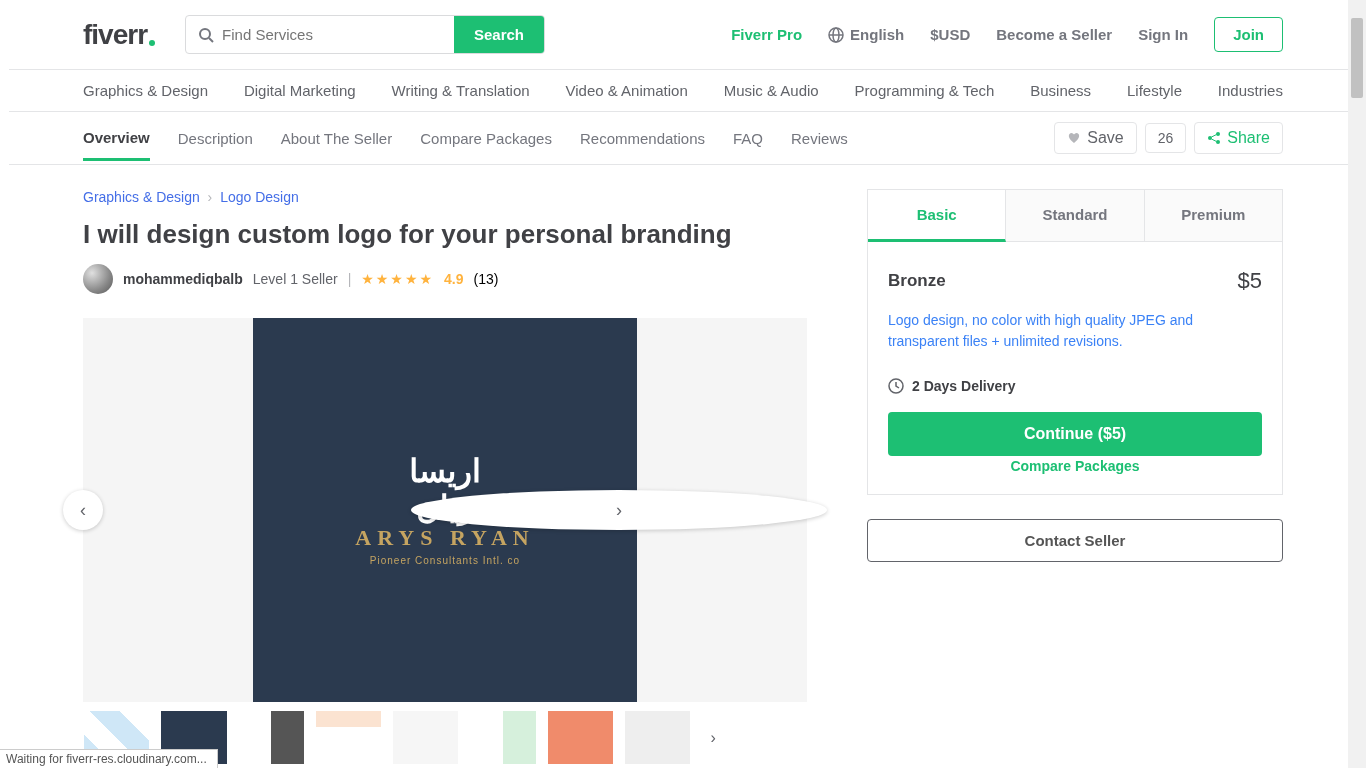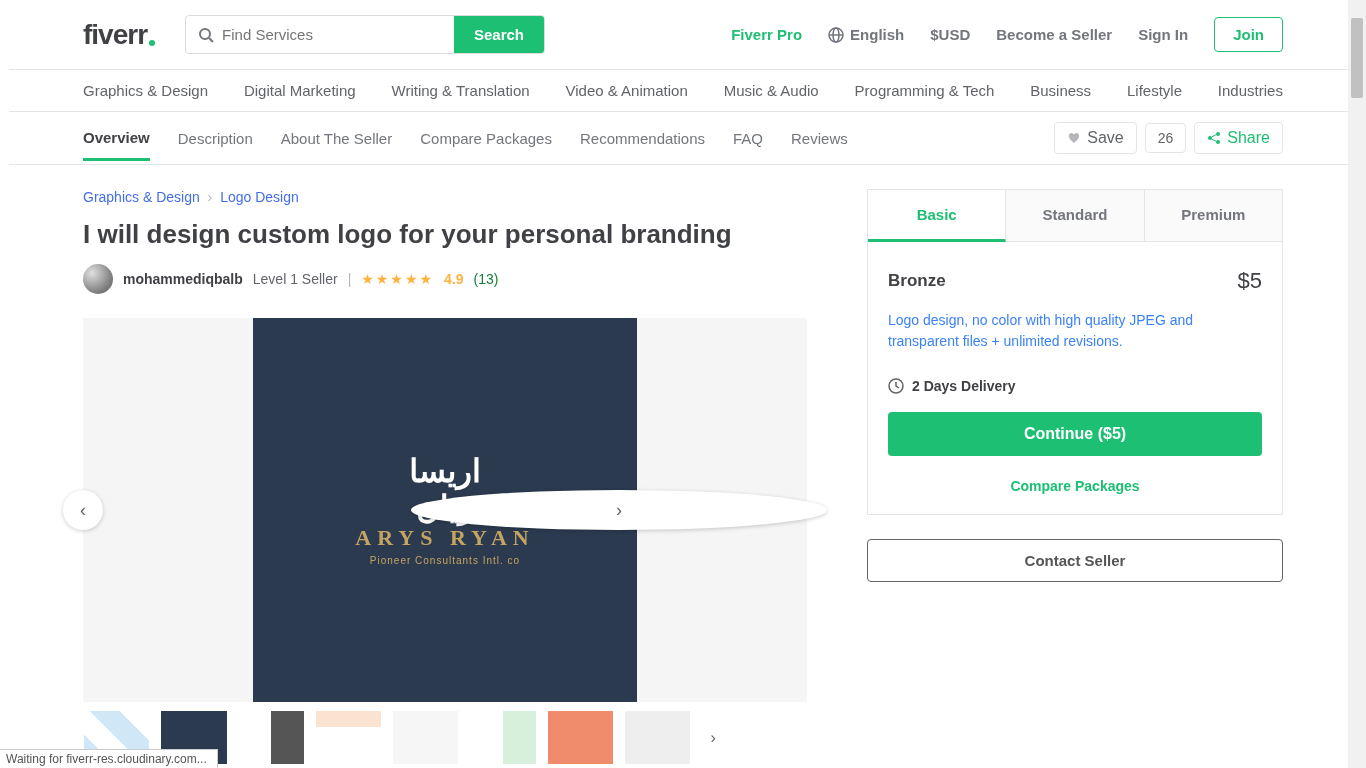--- a/index.html
+++ b/index.html
@@ -40,21 +40,21 @@
 .breadcrumb { font-size:14px; color:#446ee7; margin-bottom: 14px; }
 .breadcrumb .sep { color:#b5b6ba; margin:0 4px; }
 .title { font-size:26px; font-weight:700; color:#404145; margin-bottom: 14px; }
 .seller-line { display:flex; align-items:center; gap:10px; font-size:14px; margin-bottom: 24px; }
 .avatar { width:30px; height:30px; border-radius:50%; background: radial-gradient(circle at 30% 30%, #e0e0e0 0, #888 60%, #555 100%); }
 .seller-name { font-weight:700; color:#404145; }
 .level { color:#62646a; }
 .divider { color:#b5b6ba; }
 .stars { color:#ffb33e; letter-spacing:2px; font-size:14px; }
 .rating { color:#ffb33e; font-weight:700; }
-.count { color:#15803d; }
+.count { color:#000000; }
 .gallery { background:#f5f5f5; position:relative; height:384px; display:flex; align-items:center; justify-content:center; }
 .gallery-nav { position:absolute; top:50%; transform:translateY(-50%); width:40px; height:40px; border-radius:50%; background:#fff; display:flex; align-items:center; justify-content:center; box-shadow:0 1px 4px rgba(0,0,0,0.2); cursor:pointer; font-size:18px; color:#62646a; }
 .gallery-nav.left { left:-20px; }
 .gallery-nav.right { right:-20px; }
 .slide { width:384px; height:384px; background:#2b3a4f; display:flex; flex-direction:column; align-items:center; justify-content:center; color:#fff; }
 .slide .logo-big { color:#c5a461; font-size:22px; letter-spacing:6px; font-family:serif; font-weight:600; }
 .slide .logo-small { color:#c5a461; font-size:10px; letter-spacing:1px; margin-top:4px; }
 .slide .arabic { font-size:32px; color:#fff; line-height:1.1; text-align:center; font-weight:700; }
 .thumbs { display:flex; gap:10px; margin-top:8px; align-items:center; width:642px; }
 .thumb { width:85px; height:55px; background:#eaeaea; border:1px solid #fff; cursor:pointer; }
@@ -76,21 +76,21 @@
 .tab:not(:last-child){ border-right:1px solid #e4e5e7; }
 .tab.active { color:#1dbf73; border-bottom:3px solid #1dbf73; background:#fff; }
 .tab:not(.active){ background:#fafafa; }
 .panel { padding: 26px 20px 20px 20px; }
 .panel-top { display:flex; justify-content:space-between; align-items:center; margin-bottom:16px; }
 .pkg-name { font-weight:700; font-size:17px; }
 .price { font-size:22px; font-weight:400; }
 .desc { font-size:14px; color:#3b82f6; line-height:1.5; margin-bottom:26px; }
 .delivery { display:flex; align-items:center; gap:8px; font-weight:700; font-size:14px; margin-bottom:18px; }
 .included { display:flex; justify-content:space-between; align-items:center; font-weight:700; font-size:14px; margin-bottom:18px; cursor:pointer; }
-.cta { width:100%; background:#1dbf73; color:#fff; font-weight:700; font-size:16px; border:none; padding:13px 0; border-radius:4px; cursor:pointer; margin-bottom:22px; }
+.cta { width:100%; background:#1dbf73; color:#fff; font-weight:700; font-size:16px; border:none; padding:13px 0; border-radius:4px; cursor:pointer; margin-bottom:2px; }
 .compare-link { text-align:center; color:#1dbf73; font-size:14px; font-weight:600; cursor:pointer; }
 .contact-btn { width:100%; margin-top:24px; border:1px solid #62646a; background:#fff; color:#555; font-weight:600; font-size:15px; padding:12px 0; border-radius:4px; cursor:pointer; }
 
 
 .status { position:fixed; bottom:0; left:0; background:#fff; border:1px solid #ccc; border-left:none; border-bottom:none; font-size:12px; padding:2px 10px 2px 6px; color:#555; }
 svg { display:block; }
 </style>
 </head>
 <body>
 

